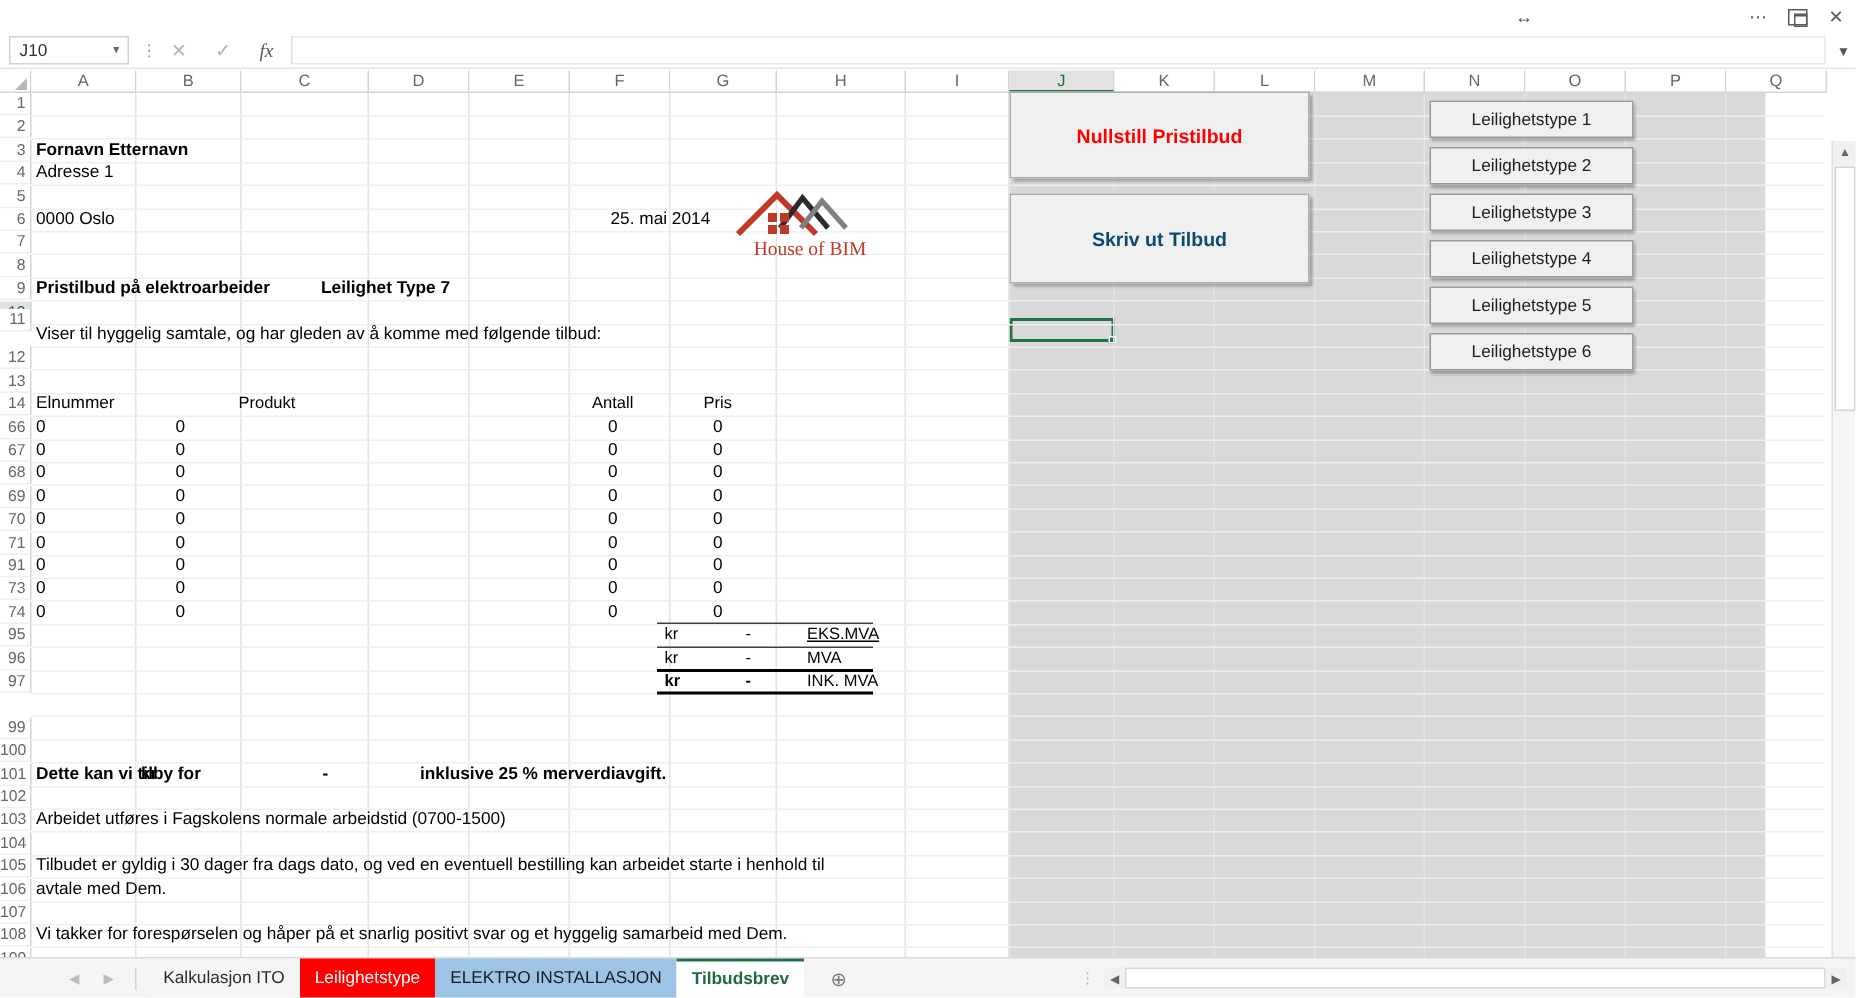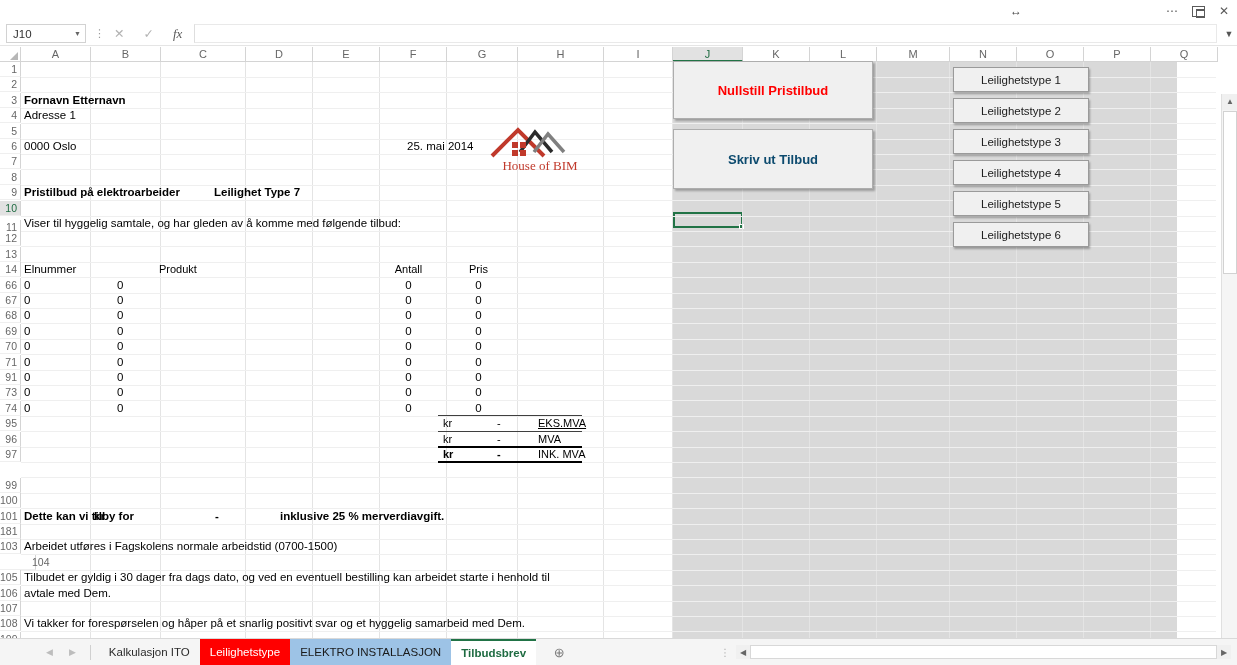--- a/index.html
+++ b/index.html
@@ -217,43 +217,43 @@
         <div class="rh" style="top: 0px;">1</div>
         <div class="rh" style="top: 15px;">2</div>
         <div class="rh" style="top: 31px;">3</div>
         <div class="rh" style="top: 46px;">4</div>
         <div class="rh" style="top: 62px;">5</div>
         <div class="rh" style="top: 77px;">6</div>
         <div class="rh" style="top: 92px;">7</div>
         <div class="rh" style="top: 108px;">8</div>
         <div class="rh" style="top: 123px;">9</div>
         <div class="rh sel" style="top: 139px;">10</div>
-        <div class="rh" style="top: 158px;">11</div>
+        <div class="rh" style="top: 144px;">11</div>
         <div class="rh" style="top: 169px;">12</div>
         <div class="rh" style="top: 185px;">13</div>
         <div class="rh" style="top: 200px;">14</div>
         <div class="rh" style="top: 216px;">66</div>
         <div class="rh" style="top: 231px;">67</div>
         <div class="rh" style="top: 246px;">68</div>
         <div class="rh" style="top: 262px;">69</div>
         <div class="rh" style="top: 277px;">70</div>
         <div class="rh" style="top: 293px;">71</div>
         <div class="rh" style="top: 308px;">91</div>
         <div class="rh" style="top: 323px;">73</div>
         <div class="rh" style="top: 339px;">74</div>
         <div class="rh" style="top: 354px;">95</div>
         <div class="rh" style="top: 370px;">96</div>
         <div class="rh" style="top: 385px;">97</div>
         <div class="rh" style="top: 400px; margin-top: 48px;">98</div>
         <div class="rh" style="top: 416px;">99</div>
         <div class="rh" style="top: 431px;">100</div>
         <div class="rh" style="top: 447px;">101</div>
-        <div class="rh" style="top: 462px;">181</div>
+        <div class="rh" style="top: 462px;">102</div>
         <div class="rh" style="top: 477px;">103</div>
-        <div class="rh" style="top: 493px; padding-left: 32px;">104</div>
+        <div class="rh" style="top: 493px;">104</div>
         <div class="rh" style="top: 508px;">105</div>
         <div class="rh" style="top: 524px;">106</div>
         <div class="rh" style="top: 539px;">107</div>
         <div class="rh" style="top: 554px;">108</div>
         <div class="rh" style="top: 570px;">109</div>
       </div>
 
     <div class="cells">
       <div class="grayzone" style="left:652px;"></div>
 

